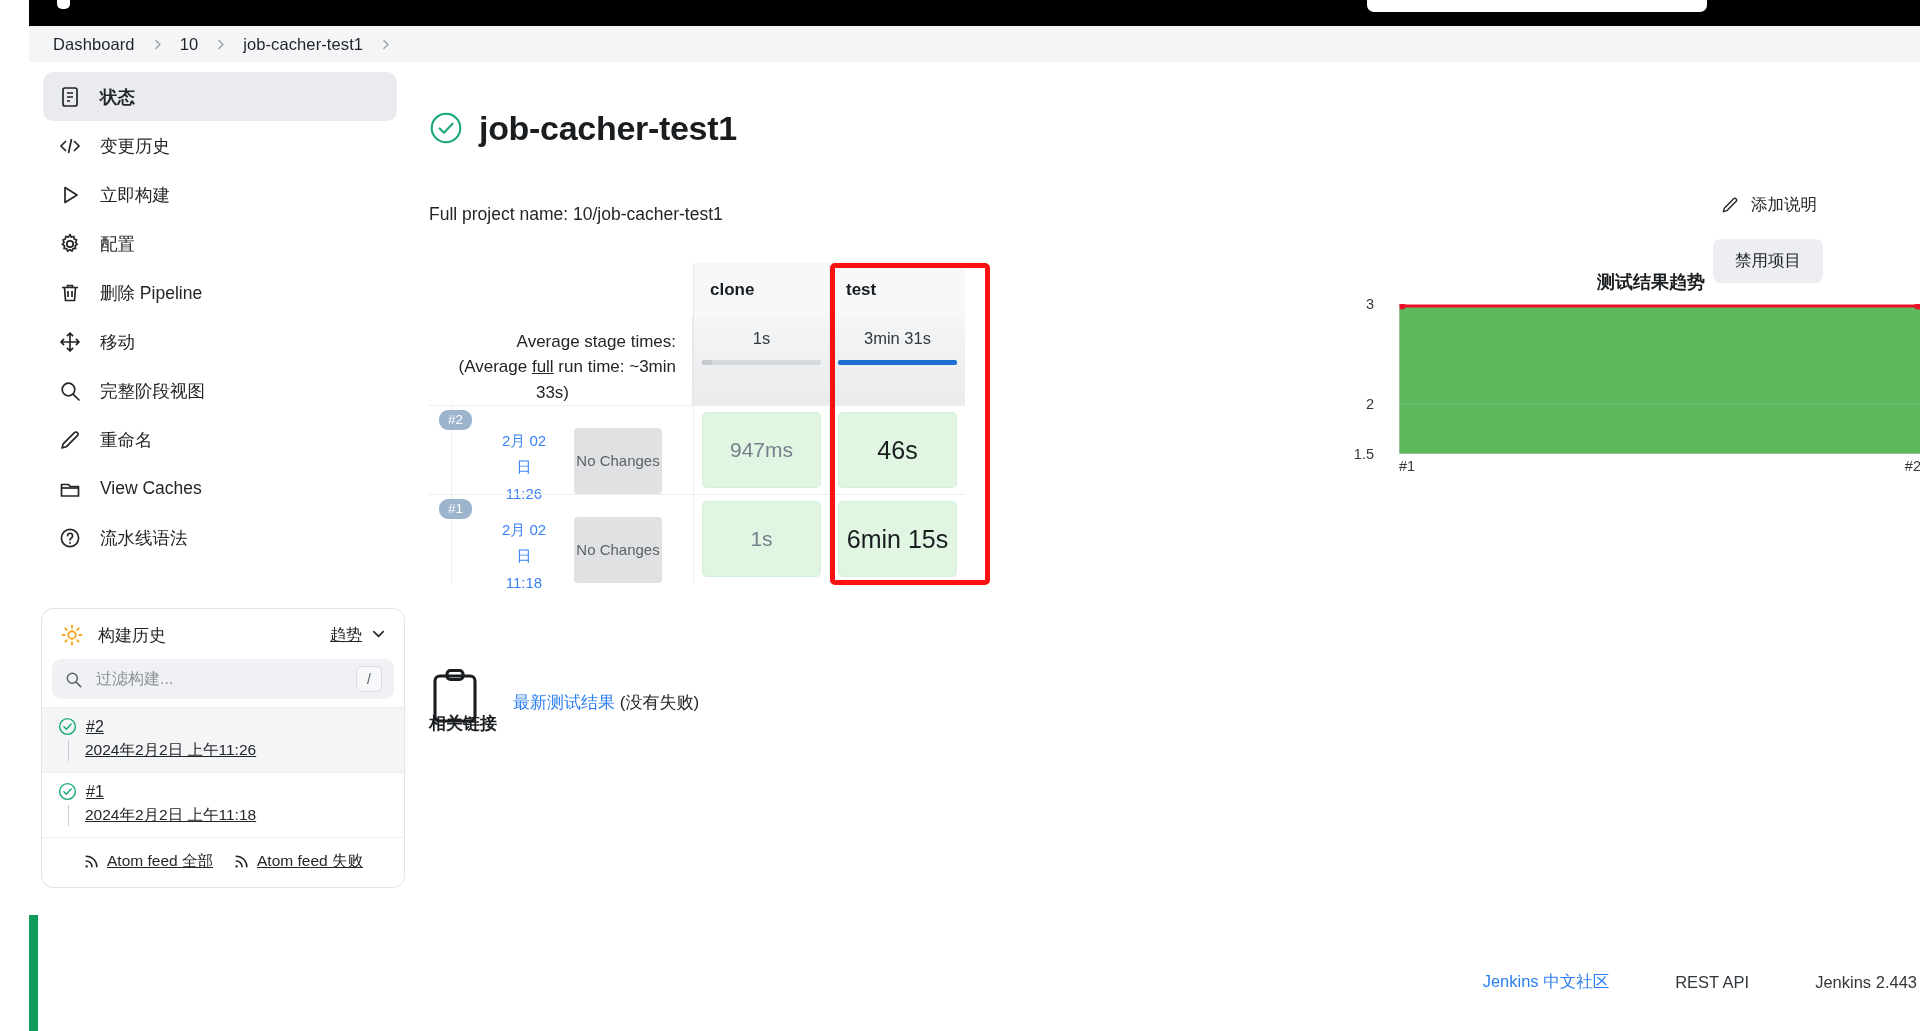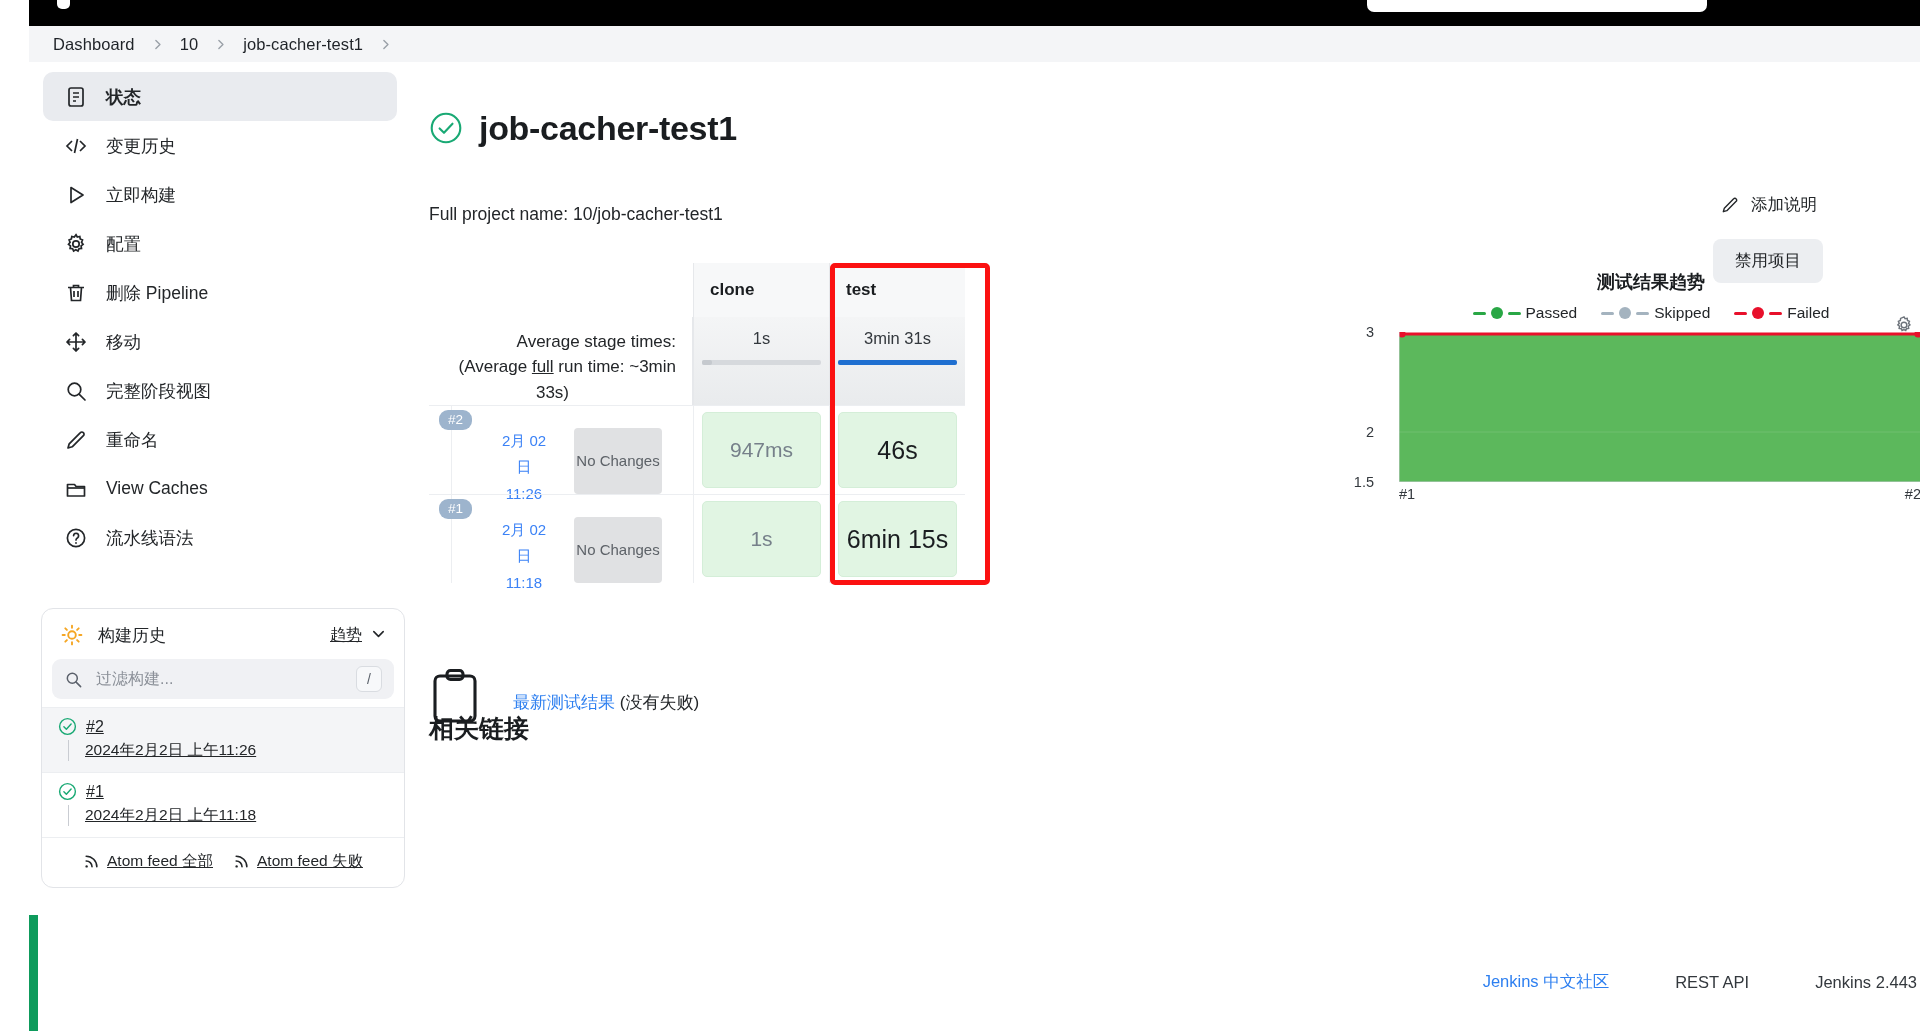--- a/index.html
+++ b/index.html
@@ -48,21 +48,21 @@
   }
   .crumb-sep svg { display: block; }
 
   
   .sidebar {
     position: absolute; top: 72px; left: 0; width: 382px; height: 880px;
     padding: 0 14px;
   }
   .nav-item {
     display: flex; align-items: center; gap: 17px;
-    height: 49px; padding: 0 20px; border-radius: 10px;
+    height: 49px; padding: 0 14px; border-radius: 10px;
     cursor: pointer; color: #232629; font-size: 17.5px;
   }
   .nav-item.active { background: #e9ebef; font-weight: 700; }
   .nav-ico { width: 26px; height: 26px; flex: 0 0 26px; display: flex; align-items: center; justify-content: center; }
   .nav-ico svg { width: 24px; height: 24px; stroke: #232629; stroke-width: 1.7; fill: none; }
   .nav-label { white-space: nowrap; }
 
   
   .bh-card {
     position: absolute; top: 608px; left: 12px; width: 364px;
@@ -189,21 +189,21 @@
     position: absolute; left: 401px; top: 0px; width: 160px; height: 322px;
     border: 5px solid #fb1111; border-radius: 5px; pointer-events: none;
   }
 
   
   .latest-row { display: flex; align-items: flex-start; gap: 32px; margin-top: 84px; }
   .clipboard { width: 52px; height: 60px; flex: 0 0 52px; }
   .latest-text { padding-top: 24px; font-size: 17px; color: #232629; }
   .latest-text a { color: #2d7ff0; text-decoration: none; cursor: pointer; }
 
-  .rel-title { font-size: 25px; font-weight: 700; color: #1a1d20; margin-top: -15px; }
+  .rel-title { font-size: 17px; font-weight: 700; color: #1a1d20; margin-top: -15px; }
   .rel-list { margin: 26px 0 0 0; padding-left: 44px; }
   .rel-list li { margin-bottom: 10px; }
   .rel-list li::marker { color: #232629; }
   .rel-list a { color: #2d7ff0; text-decoration: none; font-size: 17px; cursor: pointer; }
 
   
   .chart-wrap { position: absolute; top: 270px; right: 28px; width: 540px; }
   .chart-title { text-align: center; font-size: 18px; font-weight: 700; color: #1a1d20; }
   .chart-legend {
     display: flex; align-items: center; justify-content: center; gap: 24px;
@@ -551,40 +551,20 @@
         <span>(没有失败)</span>
       </div>
     </div>
 
     <h2 class="rel-title">相关链接</h2>
   </main>
 
   <section class="chart-wrap">
     <div class="chart-title">测试结果趋势</div>
 
-    <div class="chart-legend">
-      <span class="lg">
-        <span class="line" style="background:#29a745"></span>
-        <span class="dot" style="background:#29a745"></span>
-        <span class="line" style="background:#29a745"></span>
-        <span>Passed</span>
-      </span>
-      <span class="lg">
-        <span class="line" style="background:#a4b3bf"></span>
-        <span class="dot" style="background:#a4b3bf"></span>
-        <span class="line" style="background:#a4b3bf"></span>
-        <span>Skipped</span>
-      </span>
-      <span class="lg">
-        <span class="line" style="background:#e8102b"></span>
-        <span class="dot" style="background:#e8102b"></span>
-        <span class="line" style="background:#e8102b"></span>
-        <span>Failed</span>
-      </span>
-    </div>
 
     <div class="chart-gear">
       <svg viewBox="0 0 24 24">
           <circle cx="12" cy="12" r="3.1"></circle>
           <path d="M12 3.2l1.2 2 2.3-.4.3 2.3 2.1.9-.9 2.1 1.5 1.8-1.8 1.5.4 2.3-2.3.3-.9 2.1-2-1.1-2 1.1-.9-2.1-2.3-.3.4-2.3-1.8-1.5 1.5-1.8-.9-2.1 2.1-.9.3-2.3z"></path>
         </svg>
     </div>
 
     <div class="plot">
       <div class="ylab" style="top:0%">3</div>

